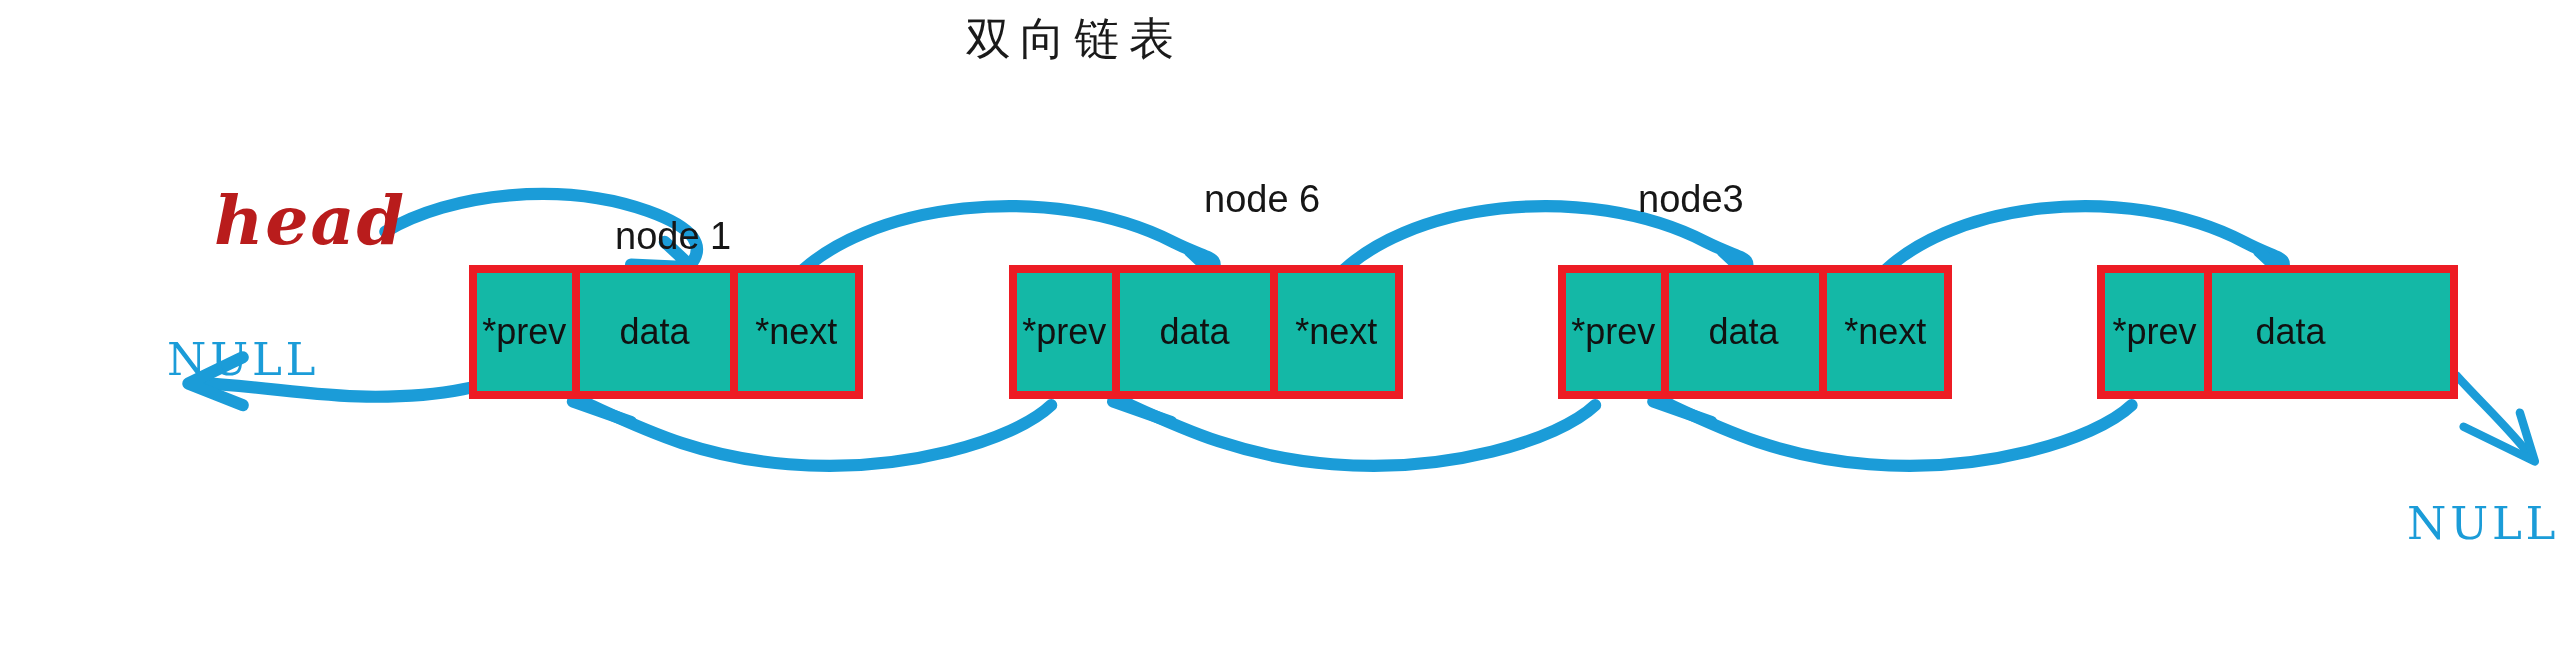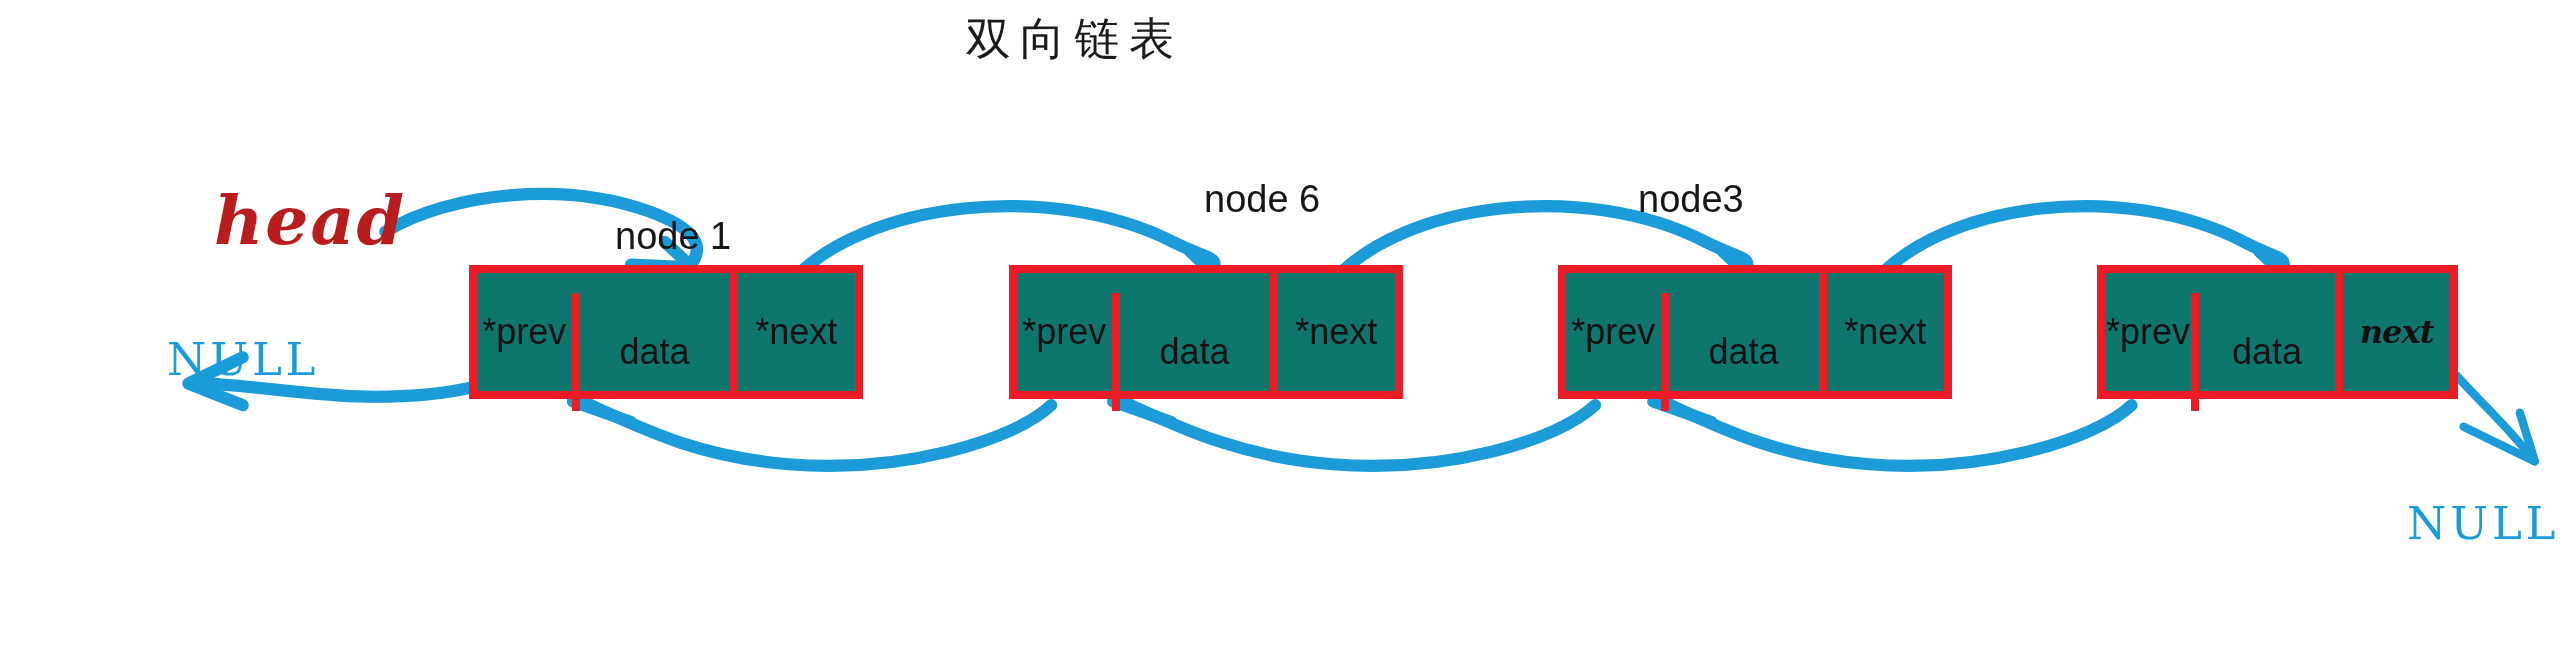--- a/index.html
+++ b/index.html
@@ -40,38 +40,38 @@
     font-family: "Liberation Sans", sans-serif;
     white-space: nowrap;
   }
   .node {
     position: absolute;
     top: 265px;
     height: 134px;
     border: 8.4px solid #ED1C24;
     box-sizing: border-box;
     display: flex;
-    background: #0f766e;
+    background: #14b8a6;
   }
   .cell {
     display: flex;
     align-items: center;
     justify-content: center;
     box-sizing: border-box;
     font-size: 36px;
     color: #111111;
     font-family: "Liberation Sans", sans-serif;
     white-space: nowrap;
     height: 100%;
   }
   .cell.divider {
     border-left: 8.4px solid #ED1C24;
   }
   .cell.prev  { width: 99px; }
-  .cell.data  { width: 165px; margin-top: 20px; }
+  .cell.data  { width: 165px; }
   .cell.next  { width: 131px; }
   .cell.hand {
     font-family: "DejaVu Serif", serif;
     font-style: italic;
     font-weight: bold;
     font-size: 32px;
     letter-spacing: -0.9px;
   }
   .hw {
     position: absolute;
@@ -177,15 +177,14 @@
 
 <div class="node" style="left:1558px; width:394px;">
   <div class="cell prev">*prev</div>
   <div class="cell data divider">data</div>
   <div class="cell next divider">*next</div>
 </div>
 
 <div class="node" style="left:2097px; width:361px;">
   <div class="cell prev">*prev</div>
   <div class="cell data divider">data</div>
-  <div class="cell next divider hand">next</div>
 </div>
 
 
 </body></html>

